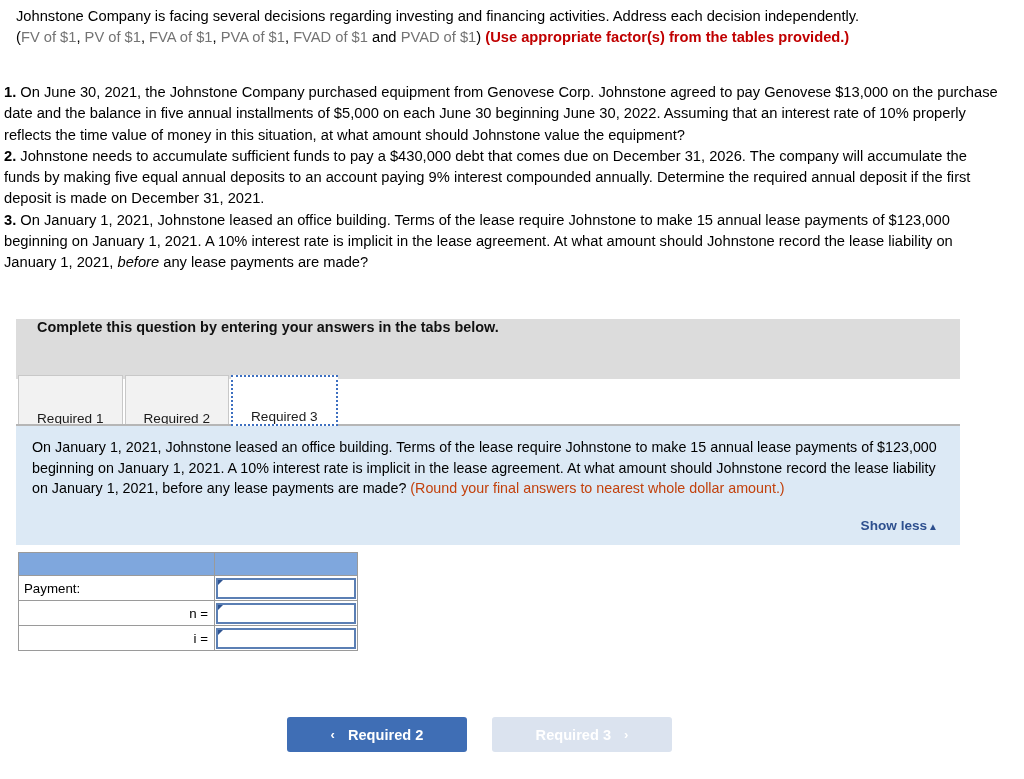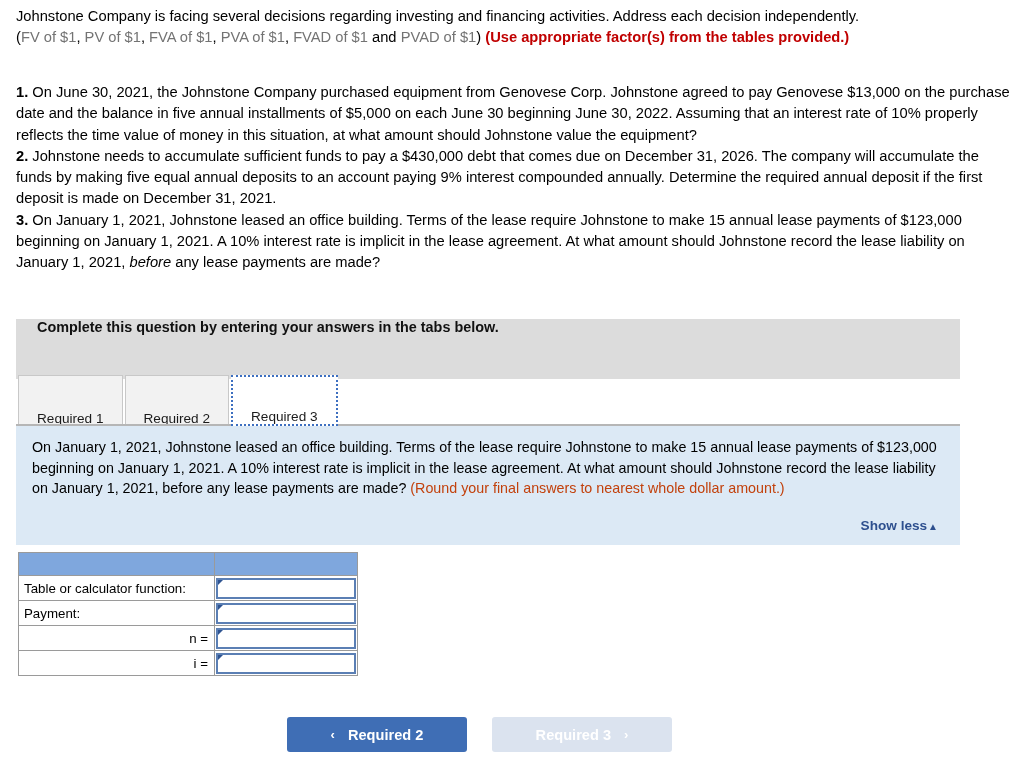--- a/index.html
+++ b/index.html
@@ -35,21 +35,21 @@
     cursor: pointer;
   }
   .intro .use-factors {
     color: #c00000;
     font-weight: bold;
   }
 
   
   .questions {
     position: absolute;
-    left: 16px;
+    left: 4px;
     top: 82px;
     width: 1002px;
     font-size: 14.7px;
     line-height: 21.3px;
   }
   .q {
     margin: 0 0 0 0;
   }
   .q .num {
     font-weight: bold;
@@ -279,28 +279,20 @@
       <span>On January 1, 2021, Johnstone leased an office building. Terms of the lease require Johnstone to make 15 annual lease payments of $123,000 beginning on January 1, 2021. A 10% interest rate is implicit in the lease agreement. At what amount should Johnstone record the lease liability on January 1, 2021, before any lease payments are made? </span><span class="round-note">(Round your final answers to nearest whole dollar amount.)</span>
     </div>
     <div class="show-less"><span>Show less</span><span class="caret">▲</span></div>
   </div>
 
   <table class="answer-table">
     <tbody>
       <tr class="header">
         <td class="label"></td>
         <td class="val"></td>
-      </tr>
-      <tr>
-        <td class="label">Table or calculator function:</td>
-        <td class="val">
-          <span class="cellbox">
-              <span class="marker"></span>
-            </span>
-        </td>
       </tr>
       <tr>
         <td class="label">Payment:</td>
         <td class="val">
           <span class="cellbox">
               <span class="marker"></span>
             </span>
         </td>
       </tr>
       <tr>

